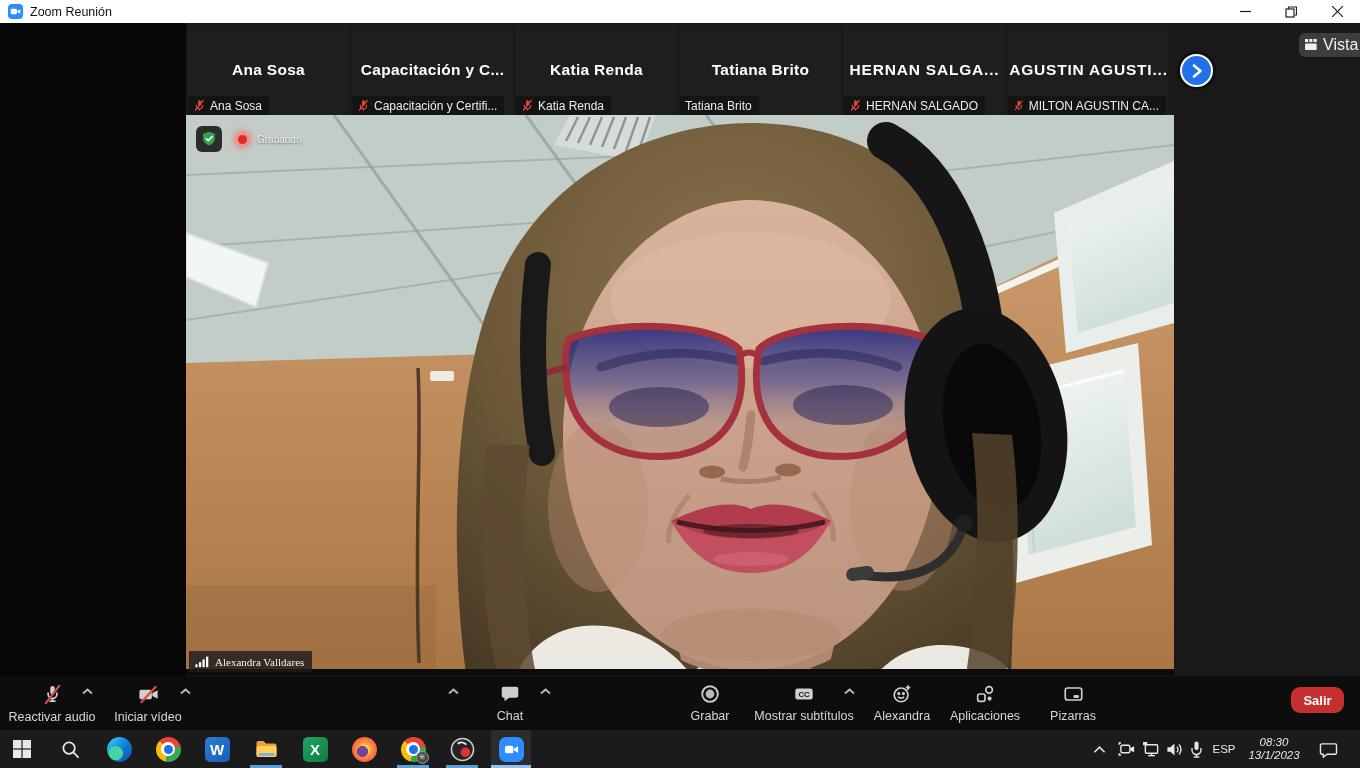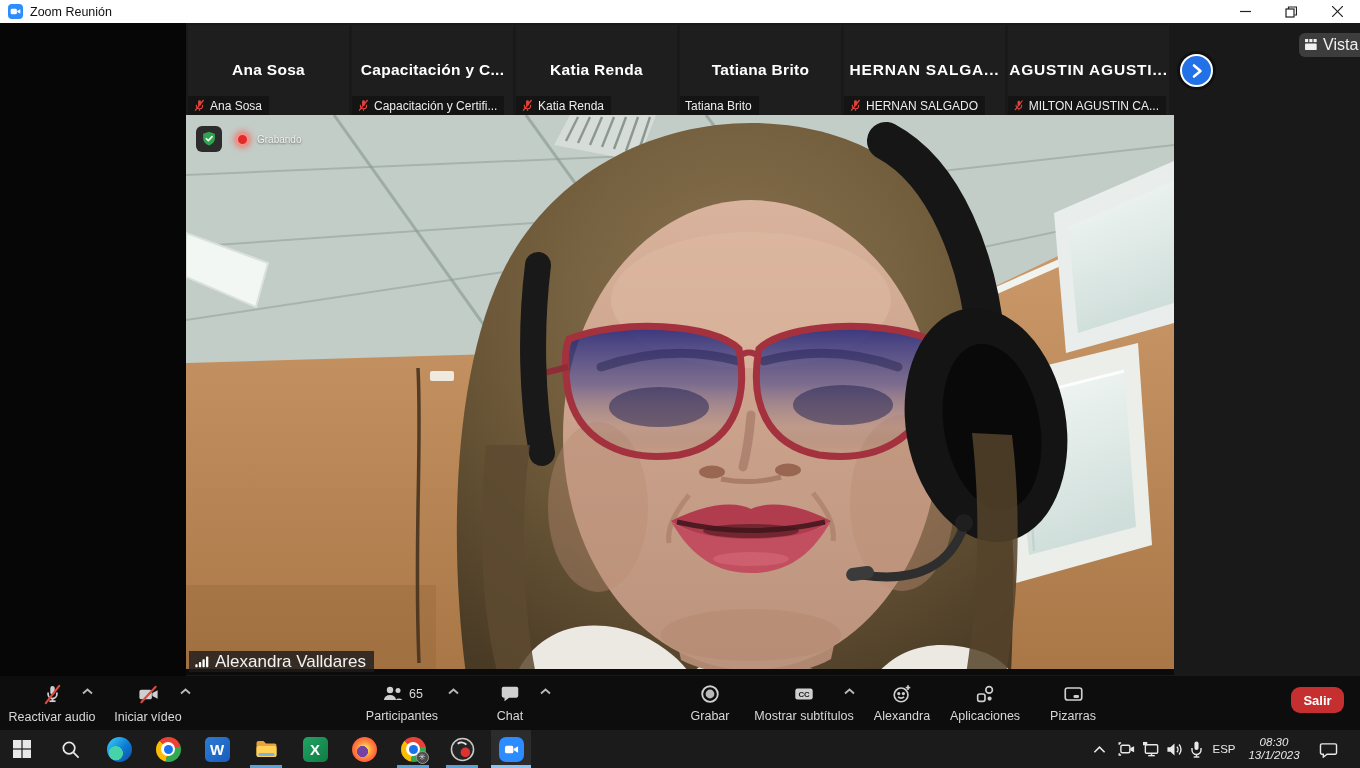--- a/index.html
+++ b/index.html
@@ -32,21 +32,21 @@
     background:#2271e6; border:2.5px solid #ffffff; box-shadow:0 0 0 3px rgba(0,0,0,.35);
     display:flex; align-items:center; justify-content:center; }
   
   .main-video { position:absolute; top:115px; left:186px; width:988px; height:560px; background:#b9c4bf; overflow:hidden; }
   .rec-chip { position:absolute; top:11px; left:10px; display:flex; align-items:center; }
   .shield-box { width:26px; height:26px; border-radius:6px; background:#2c2c2c; display:flex; align-items:center; justify-content:center; }
   .rec-dot { width:13px; height:13px; border-radius:50%; background:#e02b2b; border:2px solid #ff8d85;
     box-shadow:0 0 6px 2px rgba(255,60,50,.55); margin-left:14px; }
   .rec-text { color:#f0f0f0; font-size:10px; margin-left:8px; text-shadow:0 1px 2px rgba(0,0,0,.5); }
   .name-chip { position:absolute; left:3px; bottom:3px; height:21px; background:rgba(28,28,28,.8);
-    display:flex; align-items:center; gap:5px; padding:0 8px 0 5px; color:#f2f2f2; font-size:17px; }
+    display:flex; align-items:center; gap:5px; padding:0 8px 0 5px; color:#f2f2f2; font-size:11px;font-family:Liberation Serif, serif; }
   
   .toolbar { position:absolute; top:676px; left:0; width:1360px; height:54px; background:#0d0d0d; }
   .tb-item { position:absolute; top:0; height:54px; display:flex; flex-direction:column; align-items:center;
     justify-content:center; gap:4px; color:#d8d8d8; font-size:12.5px; white-space:nowrap; }
   .tb-item.green { color:#2fc75c; }
   .tb-iconrow { display:flex; align-items:center; gap:4px; height:22px; }
   .tb-chev { position:absolute; top:12px; }
   .leave-btn { position:absolute; top:11px; left:1291px; width:53px; height:26px; background:#c52f2f; border-radius:9px;
     color:#fff; font-size:13px; font-weight:bold; display:flex; align-items:center; justify-content:center; }
   
@@ -370,32 +370,20 @@
           <line x1="4.5" y1="20" x2="19.5" y2="4" stroke="#e0483e" stroke-width="2.2" stroke-linecap="round"></line>
         </svg>
       <span>Iniciar vídeo</span>
     </div>
     <div class="tb-chev" style="left:180px">
       <svg width="11" height="7" viewBox="0 0 11 7" fill="none" stroke="#b9b9b9" stroke-width="1.8">
           <polyline points="1,5.5 5.5,1.5 10,5.5"></polyline>
         </svg>
     </div>
 
-    <div class="tb-item" style="left:352px;width:100px">
-      <span class="tb-iconrow">
-        <svg width="24" height="22" viewBox="0 0 24 22">
-            <circle cx="9" cy="7" r="3.2" fill="#cfcfcf"></circle>
-            <path d="M3 17 a6 5 0 0 1 12 0 Z" fill="#cfcfcf"></path>
-            <circle cx="17" cy="7.6" r="2.5" fill="#cfcfcf"></circle>
-            <path d="M14.5 17 a5 4.2 0 0 1 7 0 Z" fill="#cfcfcf"></path>
-          </svg>
-        <span>65</span>
-      </span>
-      <span>Participantes</span>
-    </div>
     <div class="tb-chev" style="left:448px">
       <svg width="11" height="7" viewBox="0 0 11 7" fill="none" stroke="#b9b9b9" stroke-width="1.8">
           <polyline points="1,5.5 5.5,1.5 10,5.5"></polyline>
         </svg>
     </div>
 
     <div class="tb-item" style="left:474px;width:72px">
       <svg width="22" height="22" viewBox="0 0 24 24">
           <path d="M5 4h14a2 2 0 0 1 2 2v8a2 2 0 0 1-2 2h-8l-5 4v-4H5a2 2 0 0 1-2-2V6a2 2 0 0 1 2-2z" fill="#cfcfcf"></path>
         </svg>

